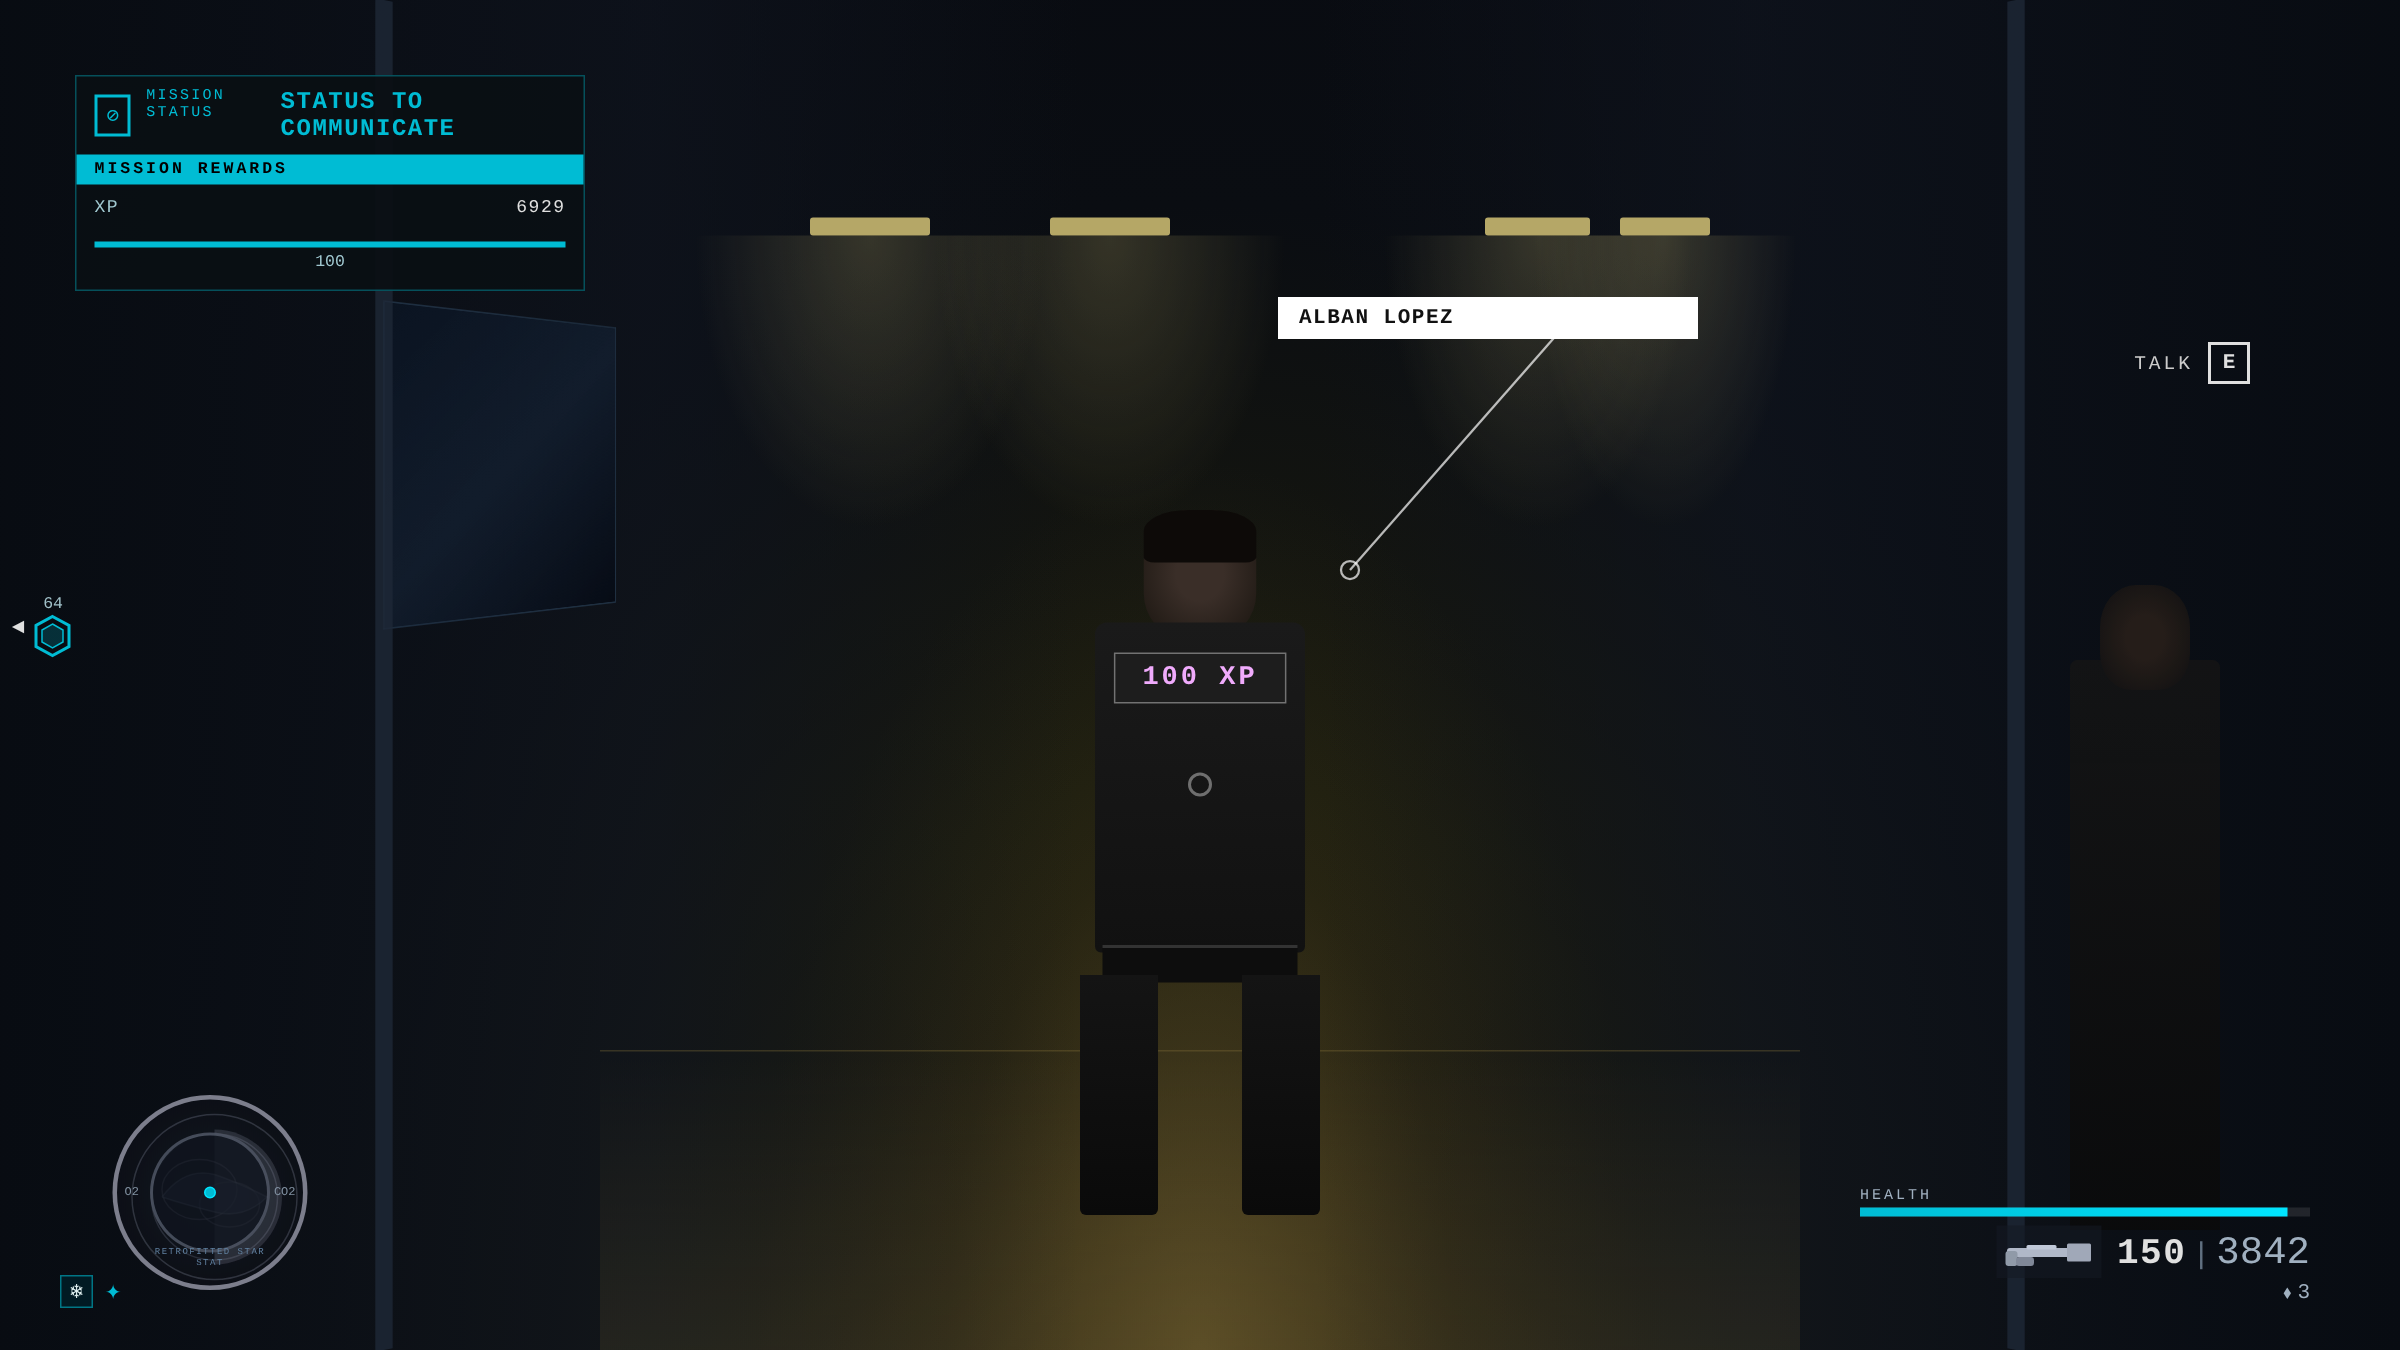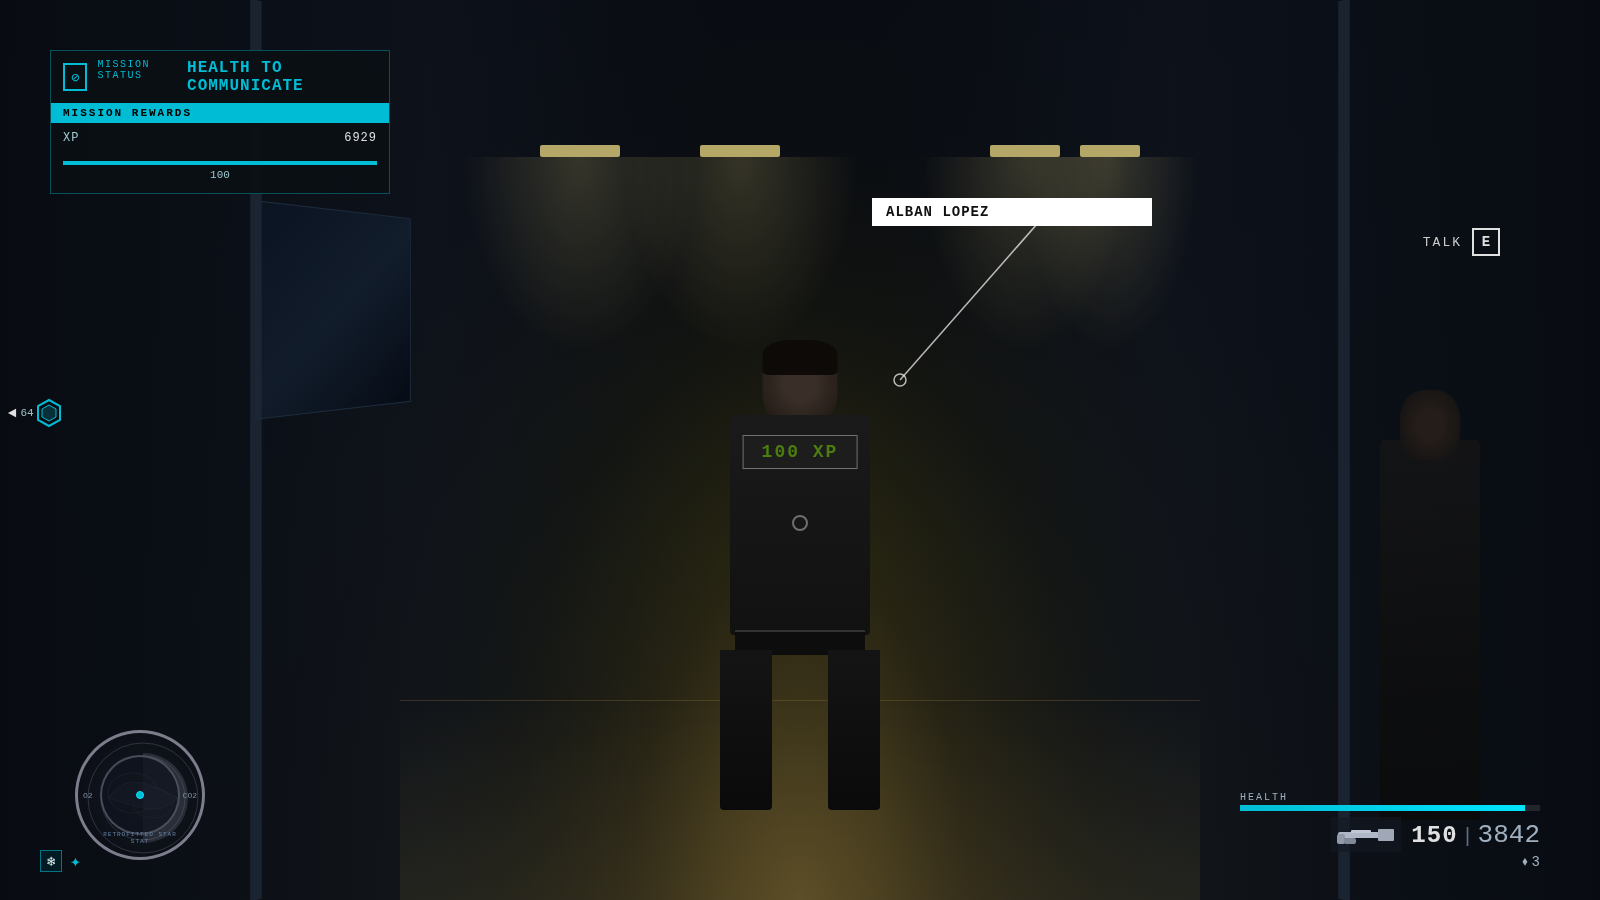--- a/index.html
+++ b/index.html
@@ -98,32 +98,32 @@
 
     
     #xp-popup {
       position: absolute;
       top: 435px;
       left: 50%;
       transform: translateX(-50%);
       background: rgba(30,30,30,0.9);
       border: 1px solid rgba(200,200,200,0.5);
       padding: 6px 18px;
-      color: #4d7c0f;
+      color: #f0abfc;
       font-size: 18px;
       font-weight: bold;
       letter-spacing: 2px;
       white-space: nowrap;
     }
 
     
     #npc-label {
       position: absolute;
       top: 198px;
-      left: 872px;
+      left: 852px;
       background: white;
       color: #111;
       padding: 6px 14px;
       font-size: 14px;
       font-weight: bold;
       letter-spacing: 1px;
       white-space: nowrap;
       min-width: 280px;
     }
 
@@ -580,41 +580,41 @@
   </div>
 </div>
 
 <div id="mission-panel">
   <div id="mission-panel-header">
     <div class="mission-icon">
       <span>⊘</span>
     </div>
     <div class="mission-header-text">
       <span class="mission-status-label">MISSION STATUS</span>
-      <span class="mission-title">HEALTH TO COMMUNICATE</span>
+      <span class="mission-title">STATUS TO COMMUNICATE</span>
     </div>
   </div>
   <div id="mission-rewards-bar">
     <span>MISSION REWARDS</span>
   </div>
   <div id="xp-section">
     <div class="xp-row">
       <span class="xp-label">XP</span>
       <span class="xp-value">6929</span>
     </div>
     <div class="xp-bar-container">
       <div class="xp-bar-fill" style="width:100%;"></div>
     </div>
     <div class="xp-bar-label">100</div>
   </div>
 </div>
 
 <div id="nav-indicator">
   <span class="nav-arrow">◄</span>
-  <div style="display:flex;align-items:center;">
+  <div style="display:flex;flex-direction:column;align-items:center;">
     <span class="nav-level">64</span>
 
     <div style="width:30px;height:30px;position:relative;">
       <svg viewBox="0 0 30 30" width="30" height="30">
         <polygon points="15,2 26,8 26,22 15,28 4,22 4,8" fill="none" stroke="#00bcd4" stroke-width="2"></polygon>
         <polygon points="15,7 22,11 22,19 15,23 8,19 8,11" fill="rgba(0,188,212,0.2)" stroke="#00bcd4" stroke-width="1"></polygon>
       </svg>
     </div>
   </div>
 </div>

